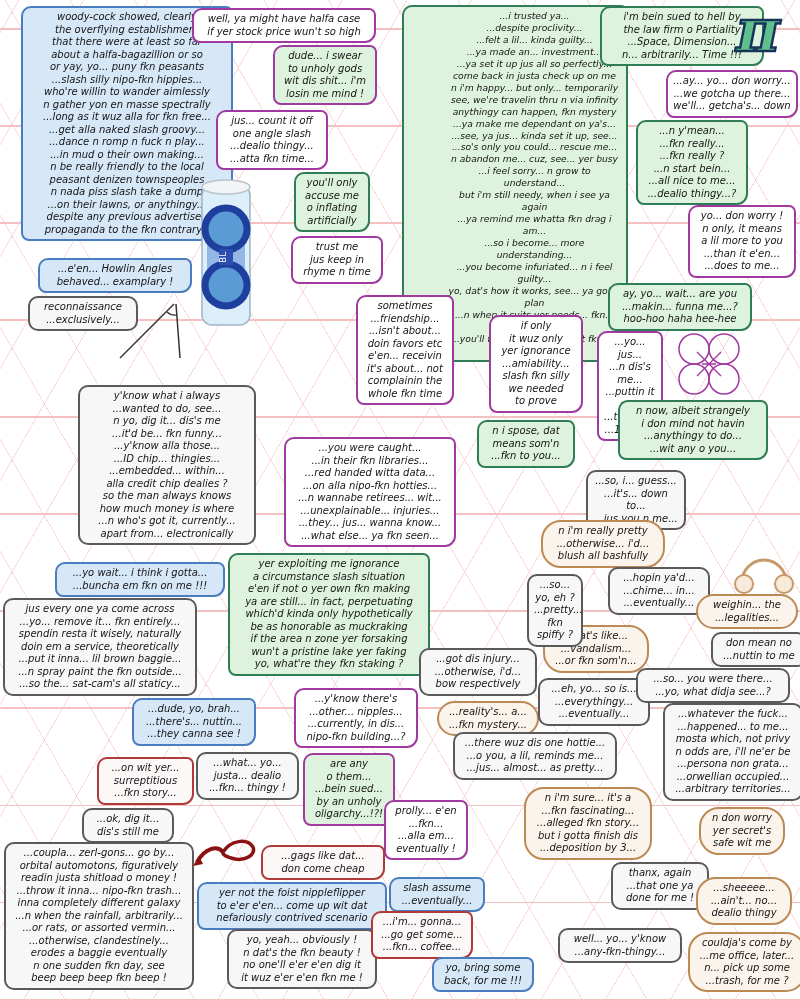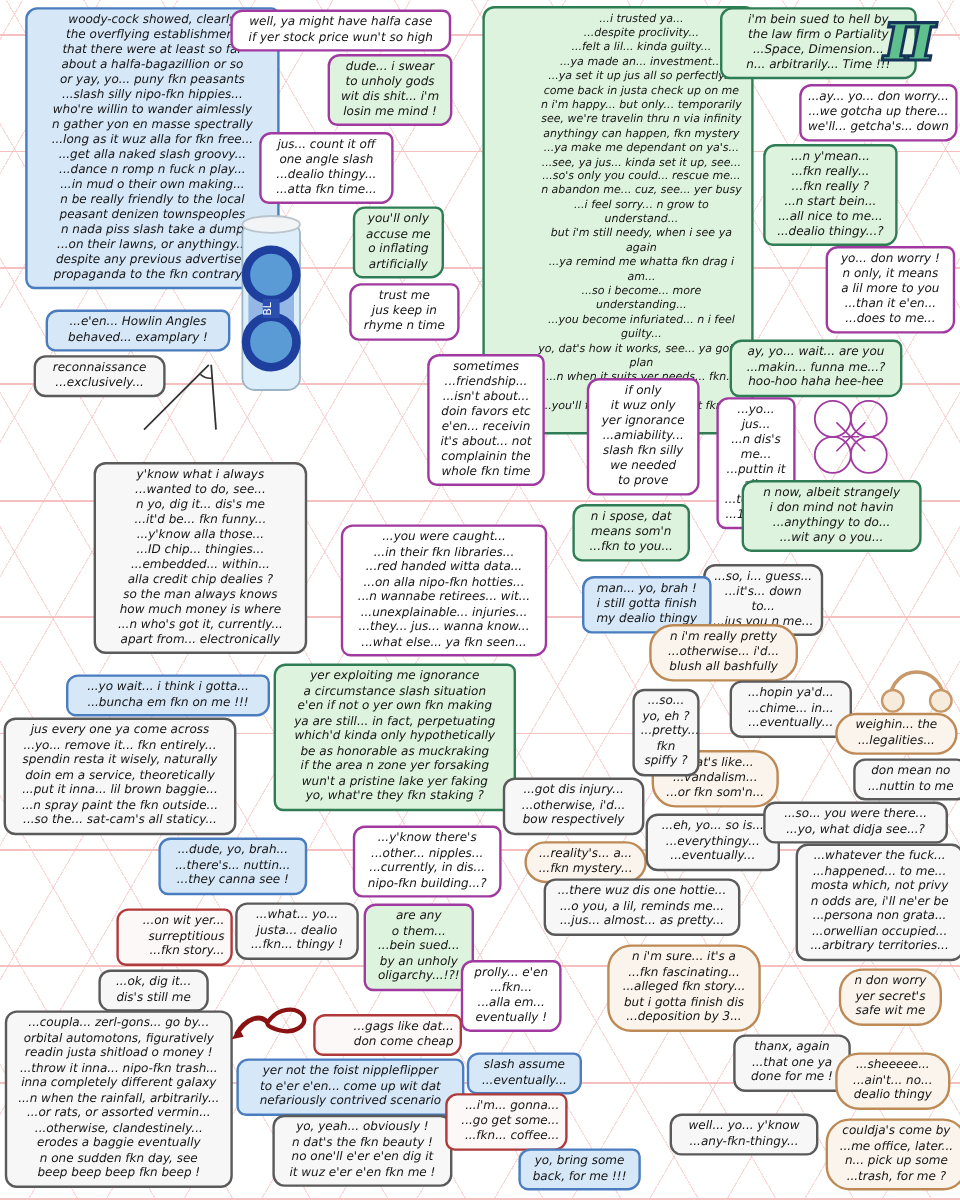--- a/index.html
+++ b/index.html
@@ -13,21 +13,21 @@
   .bub{position:absolute;border:2px solid #555;border-radius:10px 7px 11px 8px;
     padding:3px 5px;text-align:center;font:italic 10px/1.25 "DejaVu Sans",sans-serif;
     color:#141414;white-space:pre-line;box-sizing:border-box;background:#f7f7f7;}
   .t9{font-size:9.2px;line-height:1.3;padding-left:44px;}
   .blue {background:#d6e7f8;border-color:#4a7dbf;}
   .green{background:#ddf3dd;border-color:#2e7d54;}
   .purple{background:#ffffff;border-color:#a03aa0;}
   .greenpurple{background:#ddf3dd;border-color:#a03aa0;}
   .gray {background:#f7f7f7;border-color:#5a5a5a;border-radius:10px;}
   .tan  {background:#faf4ec;border-color:#bd8a55;border-radius:20px;}
-  .red  {background:#fdf8f8;border-color:#b03a3a;text-align:right;}
+  .red  {background:#fdf8f8;border-color:#b03a3a;}
   .icon{position:absolute;}
   #pi{font:bold italic 60px/1 "DejaVu Serif",serif;color:#5fc08d;
       -webkit-text-stroke:2.5px #16335a;text-stroke:2.5px #16335a;}
 </style>
 </head>
 <body>
 
 <div id="canvas">
 
   <div class="bub blue" style="left:21px;top:6px;width:212px">woody-cock showed, clearly
@@ -146,23 +146,20 @@
     <path d="M29 20 L53 44 M53 20 L29 44 M34 32 L48 32" stroke="#a03aa0" stroke-width="1.3" fill="none"></path>
   </svg>
 
   <div class="bub green" style="left:618px;top:400px;width:150px">n now, albeit strangely
 i don mind not havin
 ...anythingy to do...
 ...wit any o you...</div>
   <div class="bub gray" style="left:586px;top:470px;width:100px">...so, i... guess...
 ...it's... down to...
 ...jus you n me...</div>
-  <div class="bub blue" style="left:485px;top:480px;width:108px">man... yo, brah !
-i still gotta finish
-my dealio thingy</div>
 
   <div class="bub gray" style="left:78px;top:385px;width:178px">y'know what i always
 ...wanted to do, see...
 n yo, dig it... dis's me
 ...it'd be... fkn funny...
 ...y'know alla those...
 ...ID chip... thingies...
 ...embedded... within...
 alla credit chip dealies ?
 so the man always knows
@@ -278,21 +275,21 @@
   <div class="bub gray" style="left:453px;top:732px;width:164px">...there wuz dis one hottie...
 ...o you, a lil, reminds me...
 ...jus... almost... as pretty...</div>
   <div class="bub gray" style="left:663px;top:703px;width:140px">...whatever the fuck...
 ...happened... to me...
 mosta which, not privy
 n odds are, i'll ne'er be
 ...persona non grata...
 ...orwellian occupied...
 ...arbitrary territories...</div>
-  <div class="bub tan" style="left:506px;top:787px;width:128px">n i'm sure... it's a
+  <div class="bub tan" style="left:524px;top:787px;width:128px">n i'm sure... it's a
 ...fkn fascinating...
 ...alleged fkn story...
 but i gotta finish dis
 ...deposition by 3...</div>
   <div class="bub tan" style="left:699px;top:807px;width:86px">n don worry
 yer secret's
 safe wit me</div>
   <div class="bub gray" style="left:611px;top:862px;width:98px">thanx, again
 ...that one ya
 done for me !</div>

